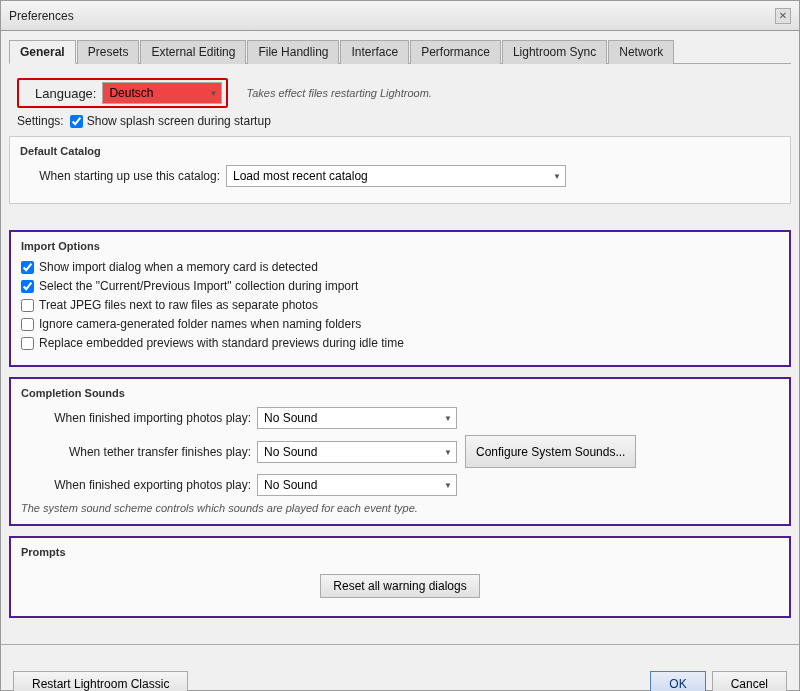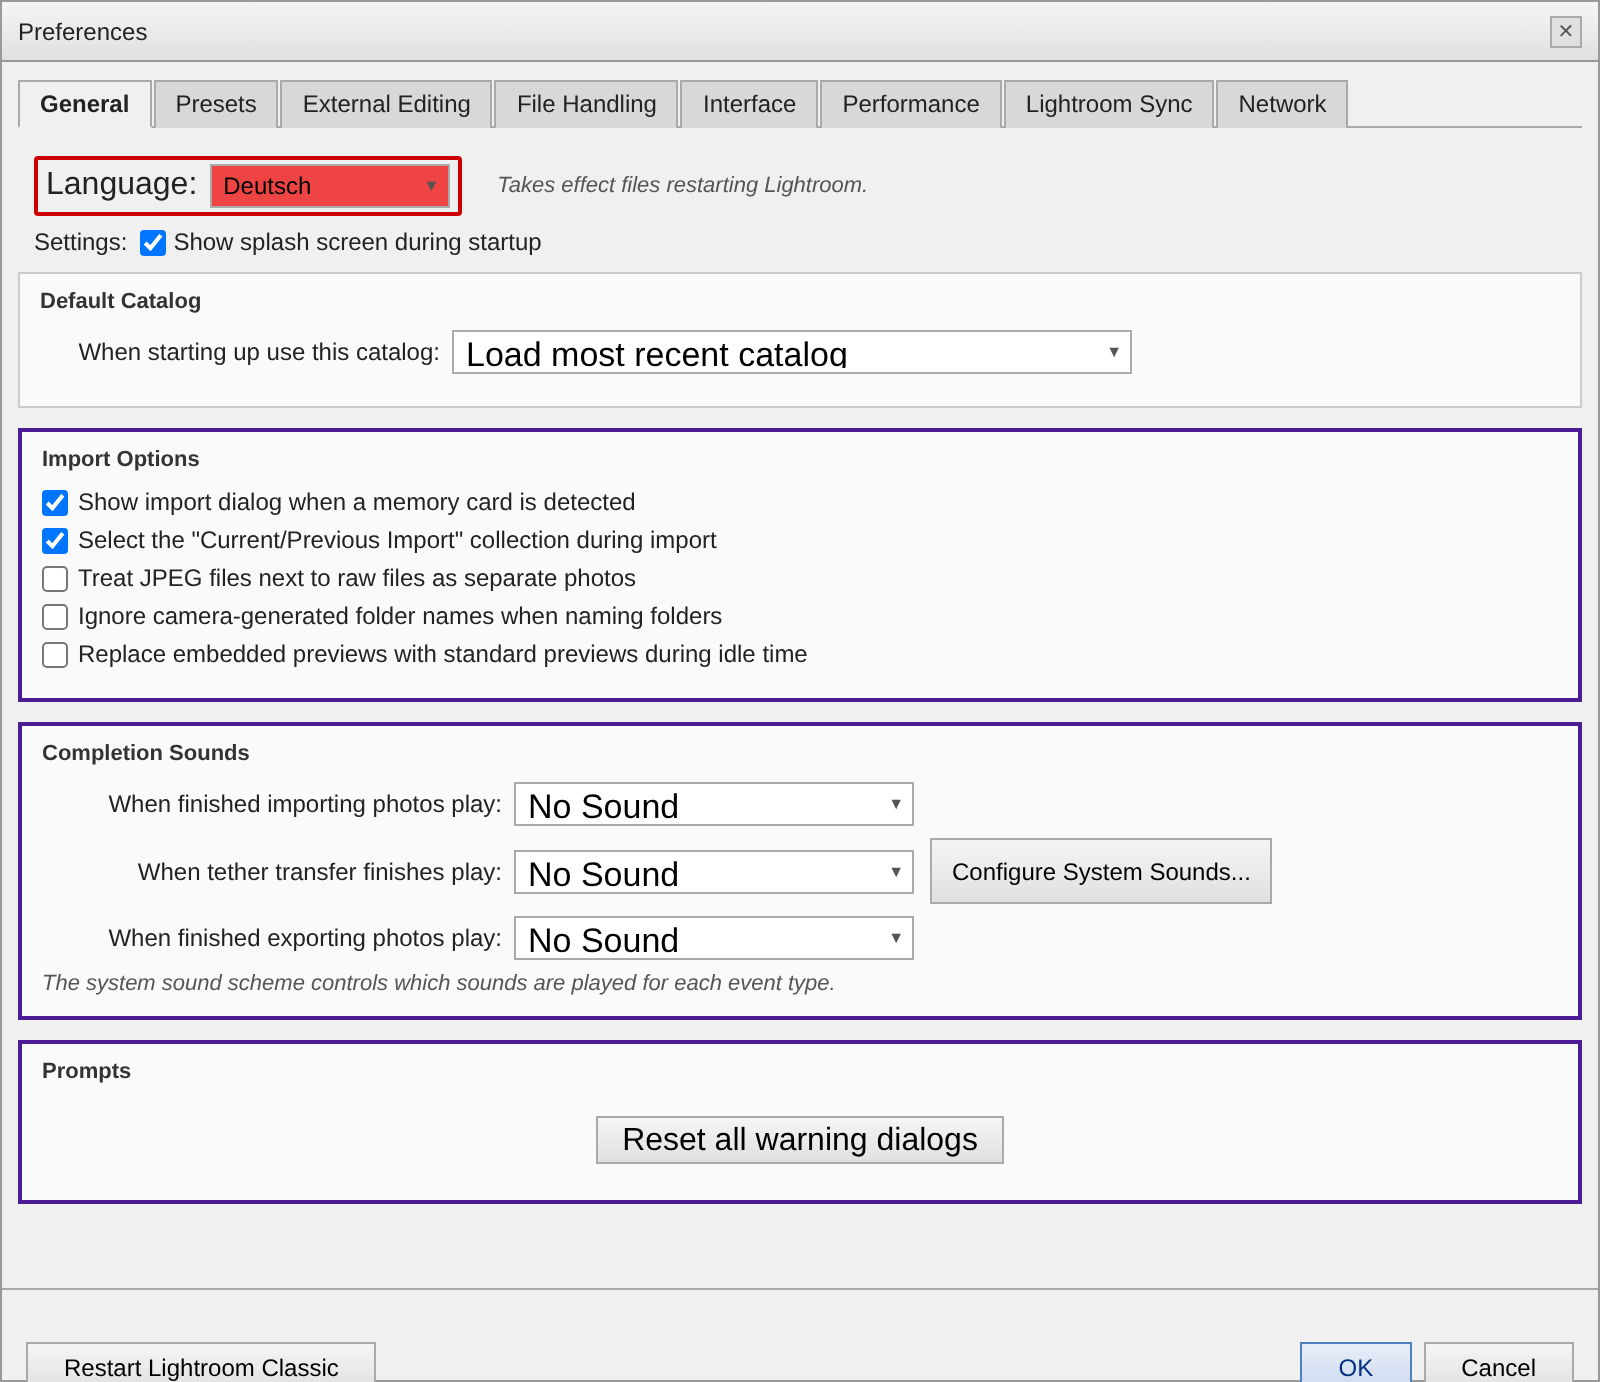--- a/index.html
+++ b/index.html
@@ -95,22 +95,23 @@
     .language-box {
       border: 2px solid #cc0000;
       border-radius: 2px;
       display: inline-flex;
       align-items: center;
       padding: 2px 4px;
       gap: 6px;
       margin-right: 8px;
     }
     .language-label {
-      font-size: 16px;
-      color: #222;
+      font-size: 13px;
+      color: #222;
+      margin-left: 12px;
     }
     .dropdown {
       background: #ef4444;
       border: 1px solid #aaa;
       font-size: 12px;
       padding: 2px 20px 2px 6px;
       appearance: none;
       -webkit-appearance: none;
       position: relative;
       cursor: pointer;
@@ -173,21 +174,21 @@
     .dropdown-row-label {
       font-size: 12px;
       color: #222;
       width: 230px;
       text-align: right;
       margin-right: 6px;
     }
     .dropdown-wide {
       background: white;
       border: 1px solid #aaa;
-      font-size: 17px;
+      font-size: 12px;
       padding: 2px 20px 2px 6px;
       appearance: none;
       -webkit-appearance: none;
       cursor: pointer;
       height: 22px;
     }
     .dropdown-wrapper-wide {
       position: relative;
       display: inline-block;
     }
@@ -239,29 +240,29 @@
       margin-top: 32px;
     }
     .footer-btn.ok {
       background: linear-gradient(to bottom, #e8eef8, #ccd8f0);
       border-color: #5080c0;
       color: #003080;
     }
     .reset-btn {
       background: linear-gradient(to bottom, #f5f5f5, #e0e0e0);
       border: 1px solid #aaa;
-      font-size: 16px;
+      font-size: 12px;
       padding: 3px 12px;
       cursor: pointer;
       height: 24px;
     }
     .catalog-section {
       border: 1px solid #ccc;
       background: #fafafa;
-      margin-bottom: 10px;
+      margin-bottom: 26px;
       padding: 8px 10px 10px 10px;
     }
   </style>
 </head>
 <body>
 
 <div class="window">
 
   <div class="title-bar">
     <span class="title-bar-text">Preferences</span>

